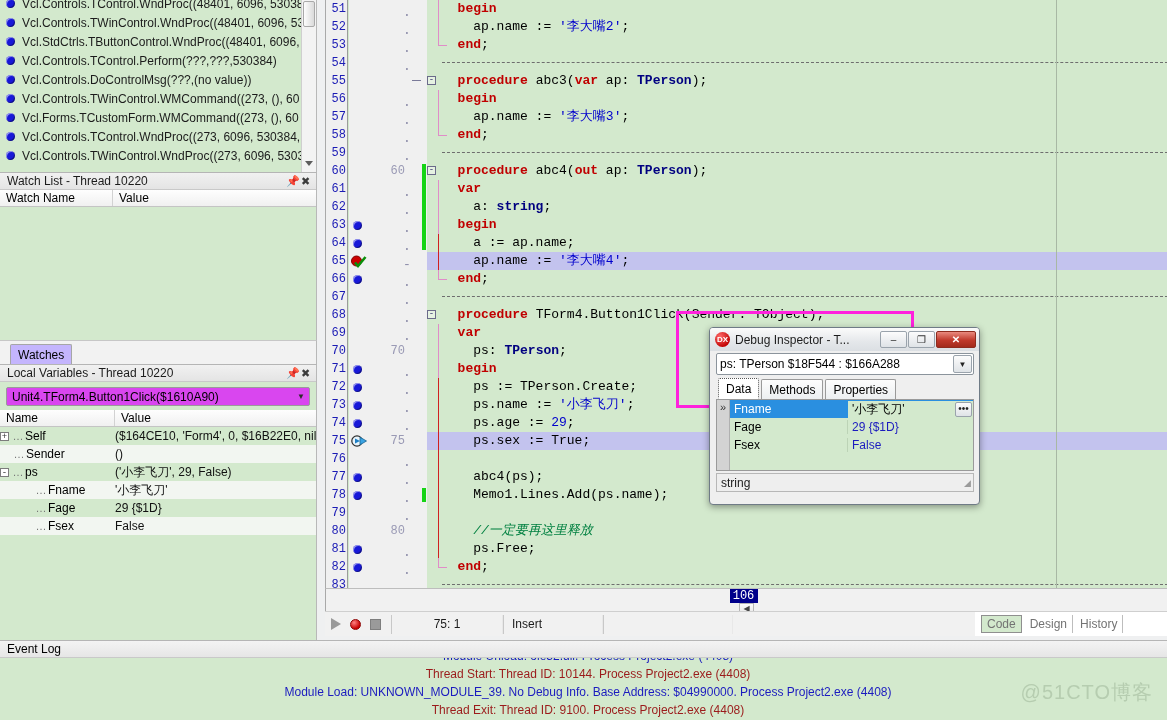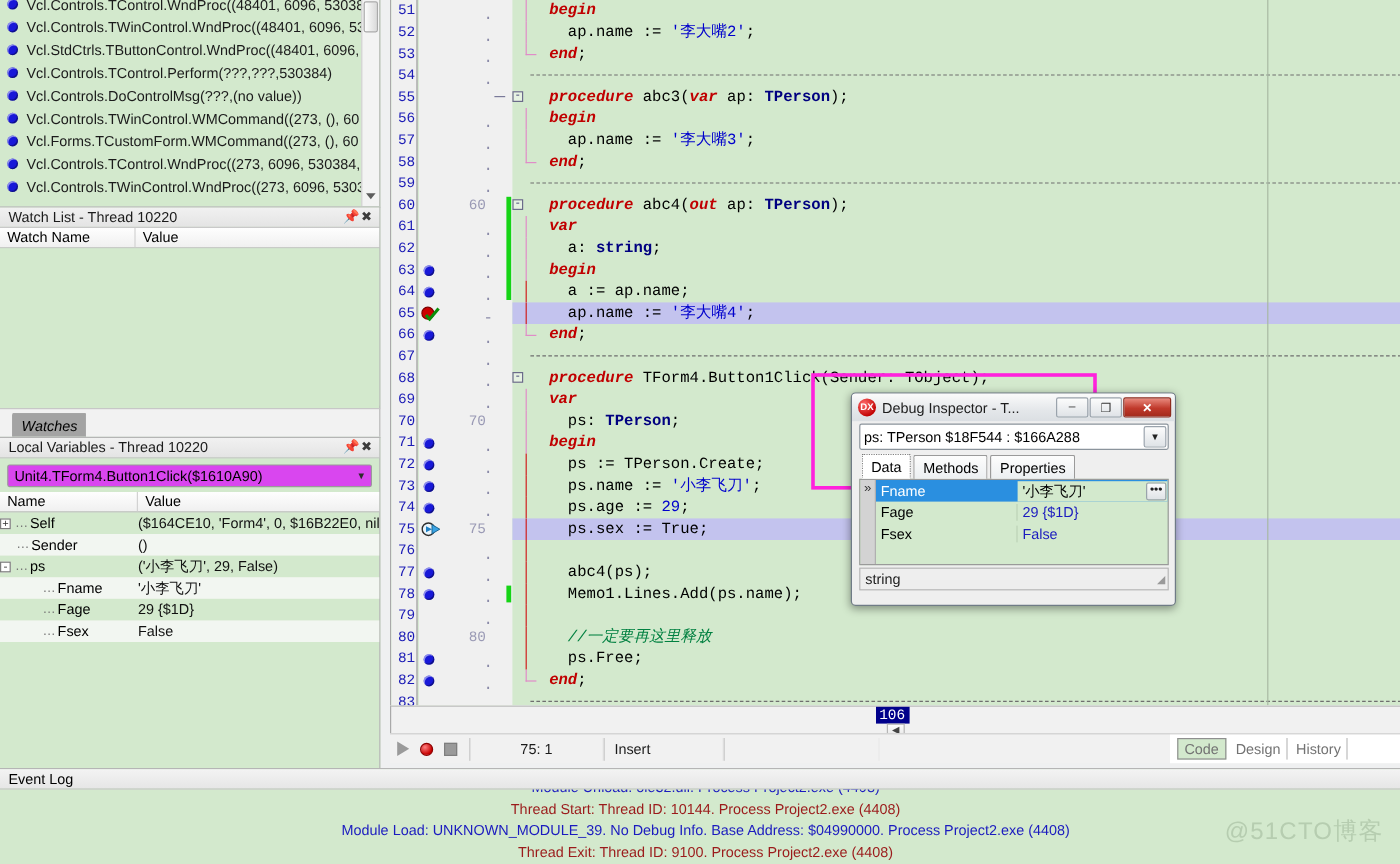--- a/index.html
+++ b/index.html
@@ -86,24 +86,23 @@
   }
   #watch-body { height: 131px; background: #d3e9cd; }
   #watch-tabs {
     position: absolute; left: 0; top: 340px; width: 317px; height: 24px;
     background: #f2f2f2; border-right: 1px solid #b8b8b8;
     border-top: 1px solid #c7c7c7;
     display: flex; align-items: flex-end; padding-left: 10px;
   }
   .tabitem {
     height: 20px; padding: 0 7px;
-    background: #a3a3a3; border: 1px solid #a6a6a6; border-bottom: none;
+    background: #c4b5fd; border: 1px solid #a6a6a6; border-bottom: none;
     display: flex; align-items: center; font-size: 12px;
     border-radius: 2px 2px 0 0;
-    font-style: italic;
   }
 
   
   #locals {
     position: absolute; left: 0; top: 364px; width: 317px; height: 276px;
     background: #d3e9cd; border-right: 1px solid #b8b8b8;
     border-top: 1px solid #b5b5b5;
   }
   #locals-combo {
     margin: 5px 6px 4px 6px; height: 19px;
@@ -223,21 +222,21 @@
   }
   .vbar-elbow {
     position: absolute; left: 112px; top: 0; width: 9px; height: 10px;
     border-left: 1px solid #e08cc8; border-bottom: 1px solid #e08cc8;
   }
   .codetext {
     position: absolute; left: 116px; top: 0;
     font-size: 13px; font-family: "Liberation Mono", monospace;
     white-space: pre;
   }
-  .kw  { color: #c00000; font-weight: bold; font-style: italic; }
+  .kw  { color: #c00000; font-weight: bold; }
   .typ { color: #000080; font-weight: bold; }
   .str { color: #0000cc; }
   .num { color: #0000cc; }
   .cmt { color: #008040; font-style: italic; }
   .pln { color: #000; }
   .dashsep {
     position: absolute; left: 116px; top: 8px; right: 0; height: 0;
     border-top: 1px dashed #6e6e6e;
   }
   #margin-guide {

